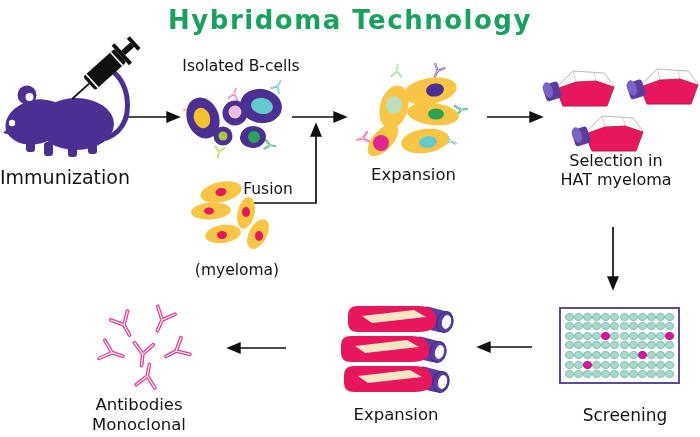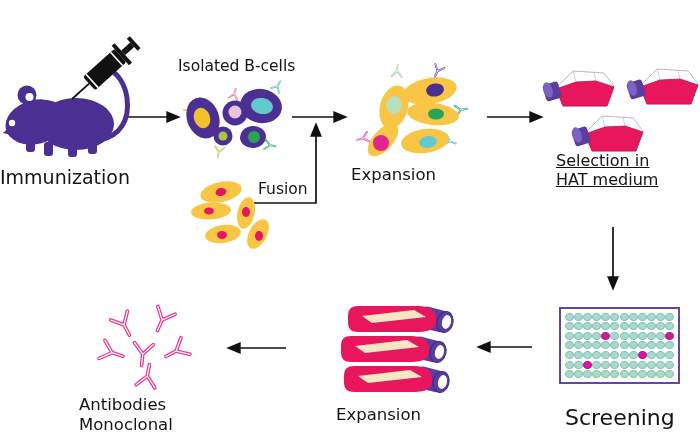--- a/index.html
+++ b/index.html
@@ -21,21 +21,21 @@
   .canvas{
     position:relative;width:700px;height:437px;background:#fff;overflow:hidden;
     font-family:"DejaVu Sans","Liberation Sans",sans-serif;
   }
   .title{
     position:absolute;top:5px;left:0;width:700px;text-align:center;
     font-size:26px;font-weight:bold;letter-spacing:1.5px;color:var(--title-green);
   }
   .lbl{
     position:absolute;color:var(--label-text);font-size:16px;line-height:1.2;
-    text-align:left;white-space:nowrap;
+    text-align:center;white-space:nowrap;
   }
   .lbl.sm{font-size:15.5px;}
   .abs{position:absolute;}
   svg{display:block;overflow:visible;}
   
   .f-purple{fill:var(--cell-purple);}
   .f-yellow{fill:var(--cell-yellow);}
   .f-crimson{fill:var(--crimson);}
   .f-cap{fill:var(--cap-purple);}
   .f-cream{fill:var(--cream);}
@@ -55,20 +55,21 @@
     width:9px;height:8px;border-radius:50%;margin:auto;box-sizing:border-box;
     border:1px solid var(--well-border);background:var(--well-teal);
   }
   .well--positive{background:var(--magenta-well);border-color:#9c1f8e;}
 </style>
 </head>
 <body>
 
 <div class="canvas">
 
+  <div class="title">Hybridoma Technology</div>
 
   <svg class="abs" style="left:0;top:0;" width="700" height="437" viewBox="0 0 700 437">
     <defs>
       <marker id="ah" markerWidth="8.5" markerHeight="7" refX="1" refY="3.5" orient="auto">
         <path class="ah" d="M0,0 L8.5,3.5 L0,7 Z"></path>
       </marker>
       <g id="igg">
         <path class="ab-main" d="M0,13 L0,2 M0,2 L-9,-8 M0,2 L9,-8"></path>
         <path class="ab-inner" d="M0,13 L0,2 M0,2 L-9,-8 M0,2 L9,-8"></path>
       </g>
@@ -128,21 +129,21 @@
       <circle class="f-purple" cx="40" cy="58" r="9.5"></circle>
       <circle fill="#a8c83c" cx="40" cy="58" r="4.5"></circle>
     </g>
     <g>
       <use href="#igg" transform="translate(86,67) rotate(280) scale(0.5)" style="color:#2ba355"></use>
       <ellipse class="f-purple" cx="70" cy="59" rx="13" ry="11" transform="rotate(-5 70 59)"></ellipse>
       <circle fill="#2ba355" cx="71" cy="59" r="6"></circle>
     </g>
   </svg>
 
-  <div class="lbl sm" style="left:258px;top:180px;width:64px;">Fusion</div>
+  <div class="lbl sm" style="left:236px;top:180px;width:64px;">Fusion</div>
   <svg class="abs" style="left:183px;top:173px;" width="128" height="88" viewBox="0 0 128 88">
     <g>
       <ellipse class="f-yellow" cx="38" cy="19" rx="21" ry="10" transform="rotate(-12 38 19)"></ellipse>
       <ellipse class="f-crimson" cx="38" cy="19" rx="5.5" ry="4" transform="rotate(-12 38 19)"></ellipse>
     </g>
     <g>
       <ellipse class="f-yellow" cx="28" cy="38" rx="20" ry="8.5" transform="rotate(-4 28 38)"></ellipse>
       <ellipse class="f-crimson" cx="26" cy="38" rx="5" ry="3.5"></ellipse>
     </g>
     <g>
@@ -152,20 +153,21 @@
     <g>
       <ellipse class="f-yellow" cx="40" cy="61" rx="18" ry="9" transform="rotate(-8 40 61)"></ellipse>
       <ellipse class="f-crimson" cx="39" cy="62" rx="5" ry="4"></ellipse>
     </g>
     <g>
       <ellipse class="f-yellow" cx="75" cy="61" rx="9" ry="16" transform="rotate(28 75 61)"></ellipse>
       <ellipse class="f-crimson" cx="76" cy="63" rx="4" ry="5"></ellipse>
     </g>
   </svg>
   <div class="lbl sm" style="left:162px;top:261px;width:150px;">
+    <div>(myeloma)</div>
   </div>
 
   <svg class="abs" style="left:348px;top:64px;" width="126" height="100" viewBox="0 0 126 100">
     <g>
       <use href="#igg" transform="translate(90,6) rotate(25) scale(0.55)" style="color:#6a3fc0"></use>
       <ellipse class="f-yellow" cx="82" cy="27" rx="27" ry="13" transform="rotate(-10 82 27)"></ellipse>
       <ellipse class="f-purple" cx="87" cy="26" rx="9" ry="6.5" transform="rotate(-10 87 26)"></ellipse>
     </g>
     <g>
       <use href="#igg" transform="translate(49,8) rotate(185) scale(0.55)" style="color:#9fd6a0"></use>
@@ -198,23 +200,23 @@
         <line x1="48" y1="5" x2="50" y2="14" stroke="#c5c5c5" stroke-width="0.8"></line>
         <polygon class="flask-medium" points="10,22 30,15 50,14 68,20 61,39 17,39"></polygon>
         <rect class="f-cap" x="-2" y="16" width="16" height="17" rx="3" transform="rotate(-18 6 24)"></rect>
         <ellipse fill="#7b63c4" cx="2" cy="23" rx="4.5" ry="8" transform="rotate(-18 2 23)"></ellipse>
       </g>
     </defs>
     <use href="#flask3d" transform="translate(4,7)"></use>
     <use href="#flask3d" transform="translate(88,5)"></use>
     <use href="#flask3d" transform="translate(33,52)"></use>
   </svg>
-  <div class="lbl" style="left:556px;top:151px;width:120px;text-decoration:underline;">
+  <div class="lbl" style="left:556px;top:151px;width:120px;">
     <div>Selection in</div>
-    <div>HAT medium</div>
+    <div>HAT myeloma</div>
   </div>
 
   <div class="plate" style="grid-template-columns: repeat(12, 1fr);">
   <div class="well"></div>
       <div class="well"></div>
       <div class="well"></div>
       <div class="well"></div>
       <div class="well"></div>
       <div class="well"></div>
       <div class="well"></div>
@@ -289,21 +291,21 @@
       <div class="well"></div>
       <div class="well"></div>
       <div class="well"></div>
       <div class="well"></div>
       <div class="well"></div>
       <div class="well"></div>
       <div class="well"></div>
       <div class="well"></div>
       <div class="well"></div>
     </div>
-  <div class="lbl" style="left:565px;top:405px;width:120px;font-size:22px;">Screening</div>
+  <div class="lbl" style="left:565px;top:405px;width:120px;font-size:17px;">Screening</div>
 
   <svg class="abs" style="left:340px;top:302px;" width="116" height="98" viewBox="0 0 116 98">
     <defs>
       <g id="slab">
         <rect class="f-cap" x="74" y="4" width="24" height="22" rx="4" transform="rotate(14 80 14)"></rect>
         <ellipse class="f-cap" cx="97" cy="19" rx="8" ry="10.5" transform="rotate(14 97 19)" stroke="#3b2c80" stroke-width="1"></ellipse>
         <ellipse fill="#ffffff" cx="98.5" cy="19" rx="4.5" ry="7" transform="rotate(14 98.5 19)"></ellipse>
         <path class="f-crimson" d="M10,3 h60 q16,0 18,11 v4 q0,11 -18,11 h-60 q-10,0 -10,-9 v-8 q0,-9 10,-9 z"></path>
         <polygon class="f-cream" points="14,13 66,7 78,14 24,20"></polygon>
       </g>

